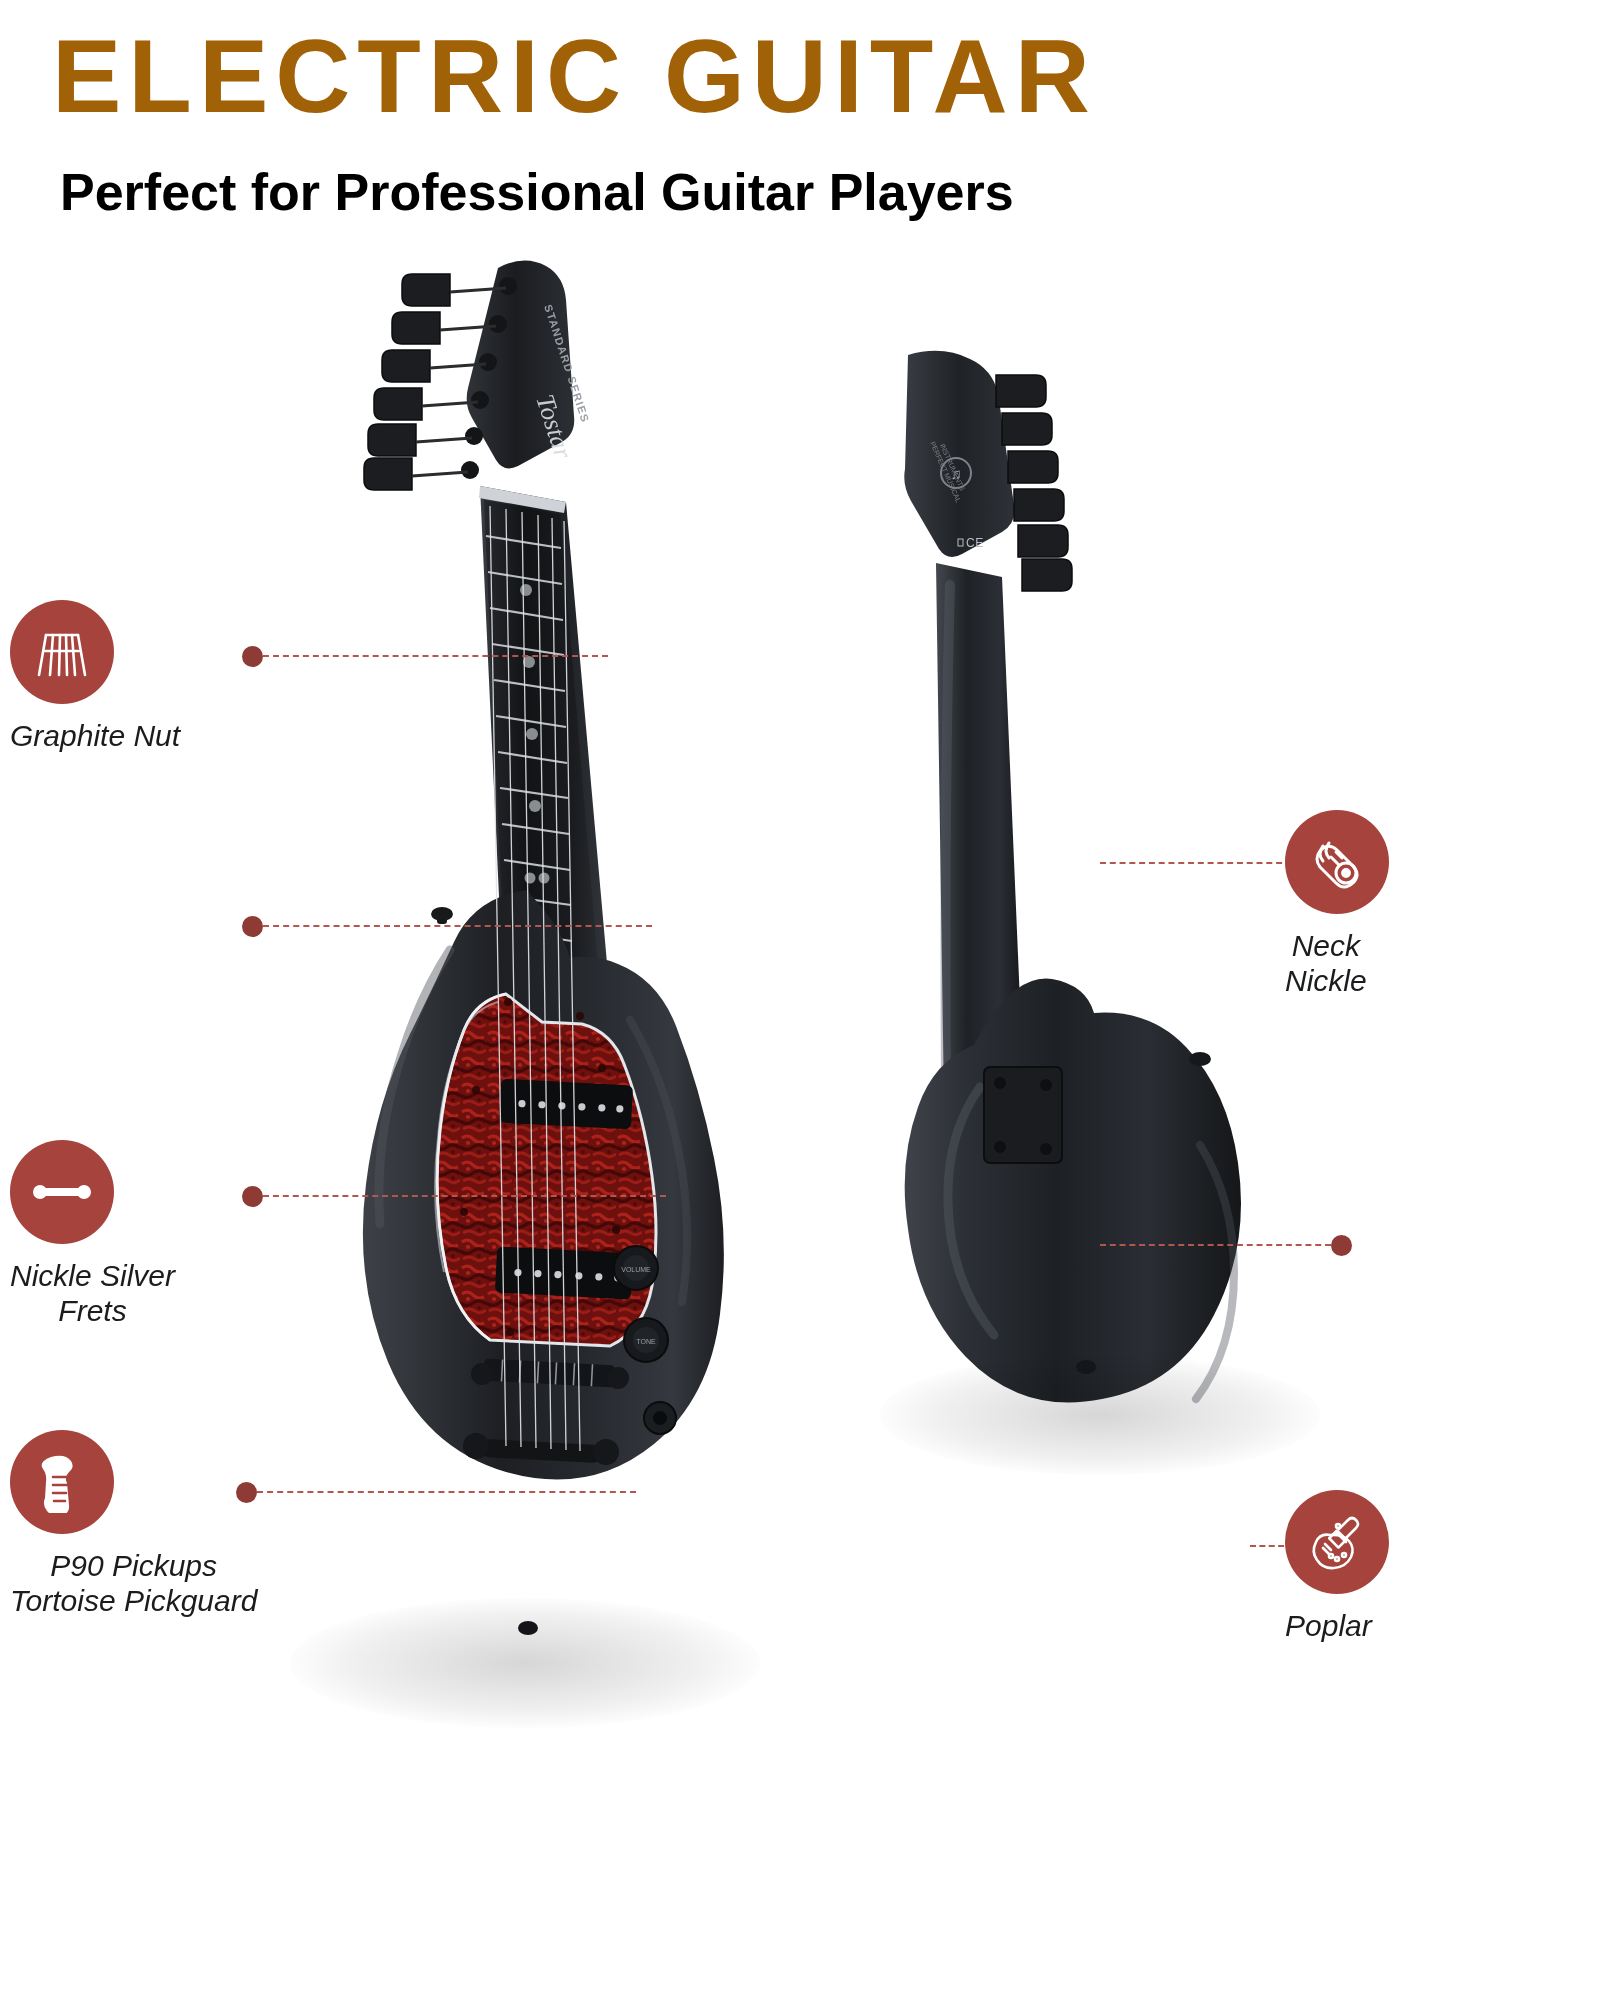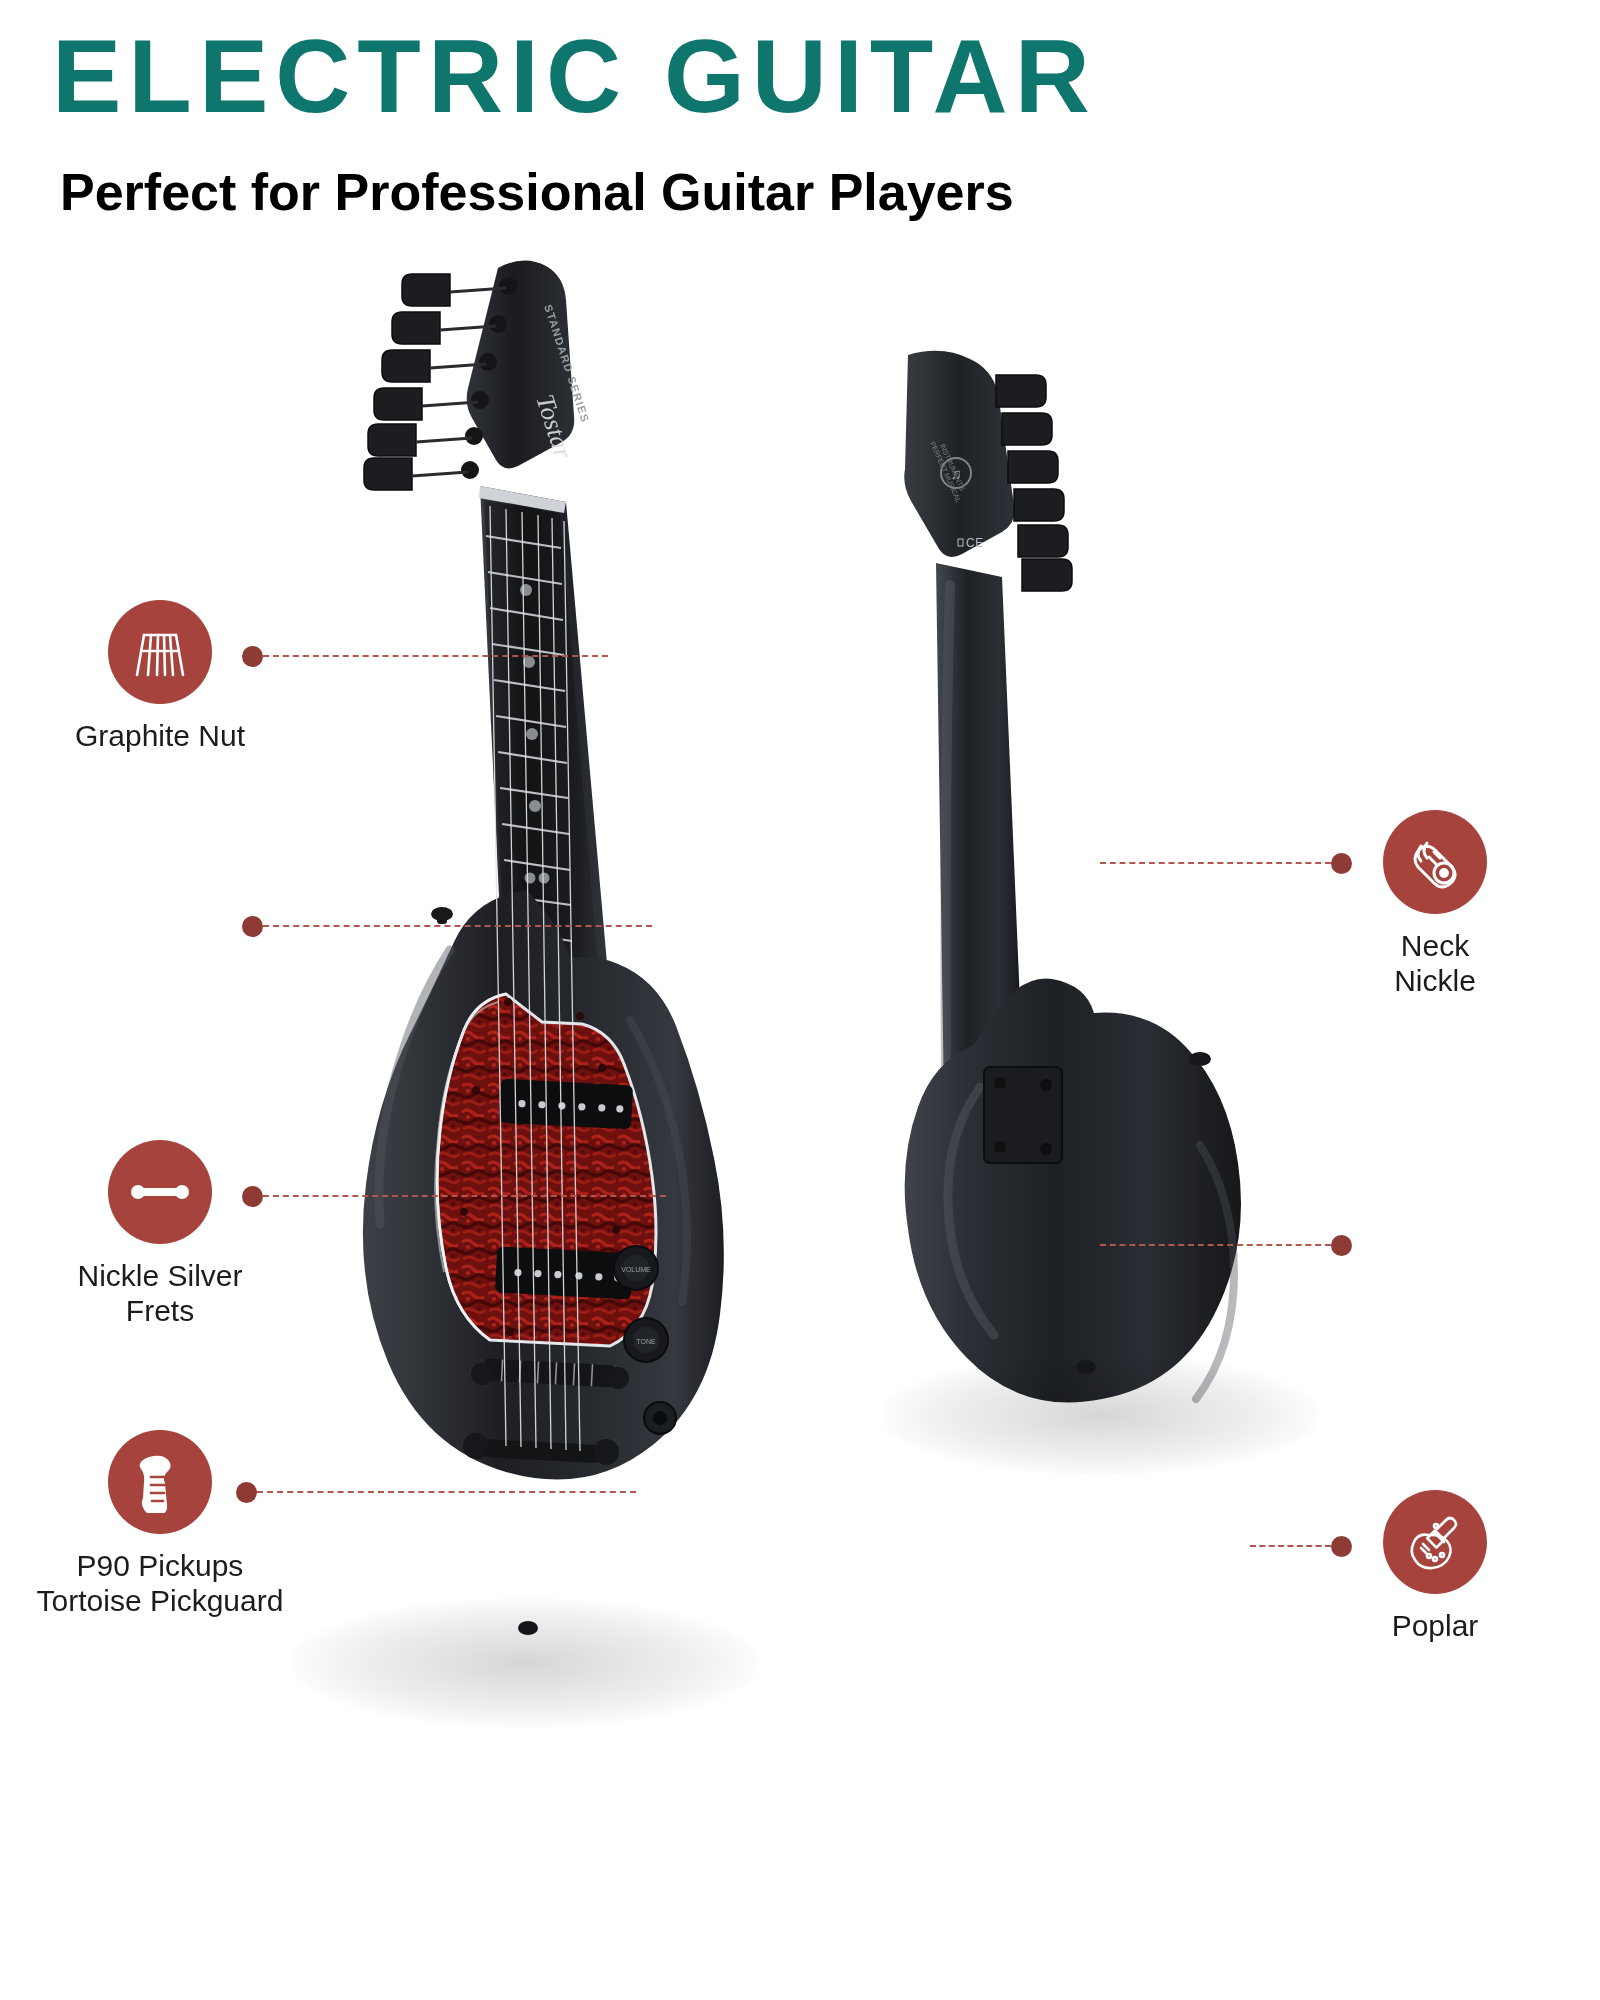--- a/index.html
+++ b/index.html
@@ -16,41 +16,42 @@
   }
 
   
   .title {
     position: absolute;
     left: 52px; top: 22px;
     width: 1320px;
     font-size: 104px;
     font-weight: 700;
     letter-spacing: 7px;
-    color: #0f766e;
+    color: #a16207;
     line-height: 1.05;
     white-space: nowrap;
   }
   .subtitle {
     position: absolute;
     left: 60px; top: 162px;
     font-size: 52px;
     font-weight: 700;
     color: #000000;
     letter-spacing: 0px;
     white-space: nowrap;
   }
 
   
   .feature {
     position: absolute;
     width: 300px;
     display: flex;
     flex-direction: column;
-    align-items: center;
+    align-items: flex-start;
+    font-style: italic;
   }
   .badge {
     width: 104px; height: 104px;
     border-radius: 50%;
     background: #a5433c;
     display: flex;
     align-items: center;
     justify-content: center;
     flex: none;
   }

